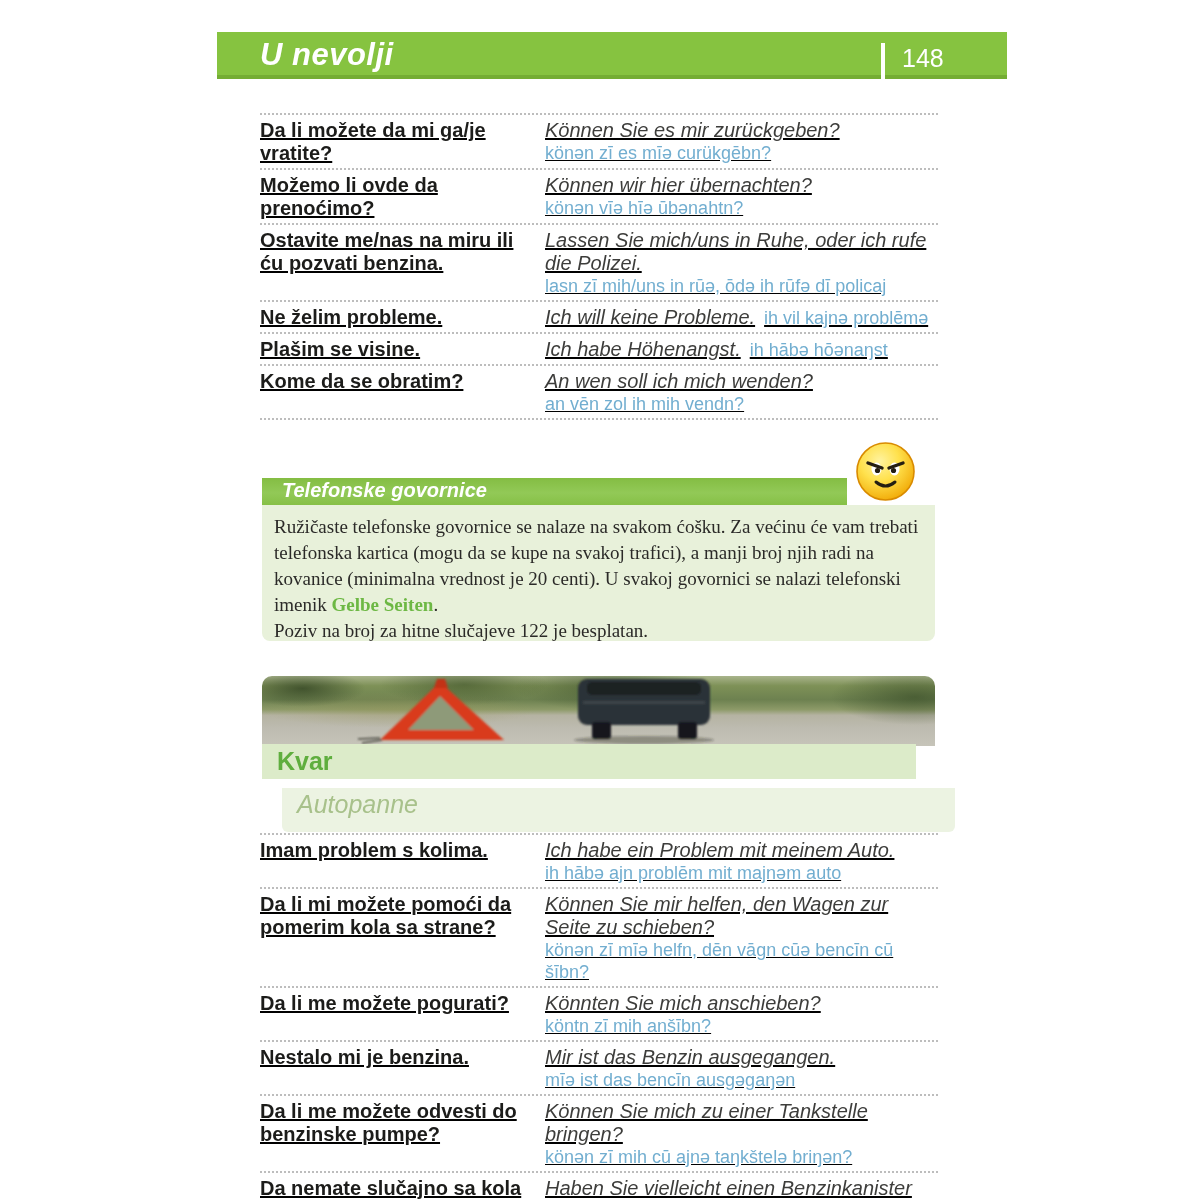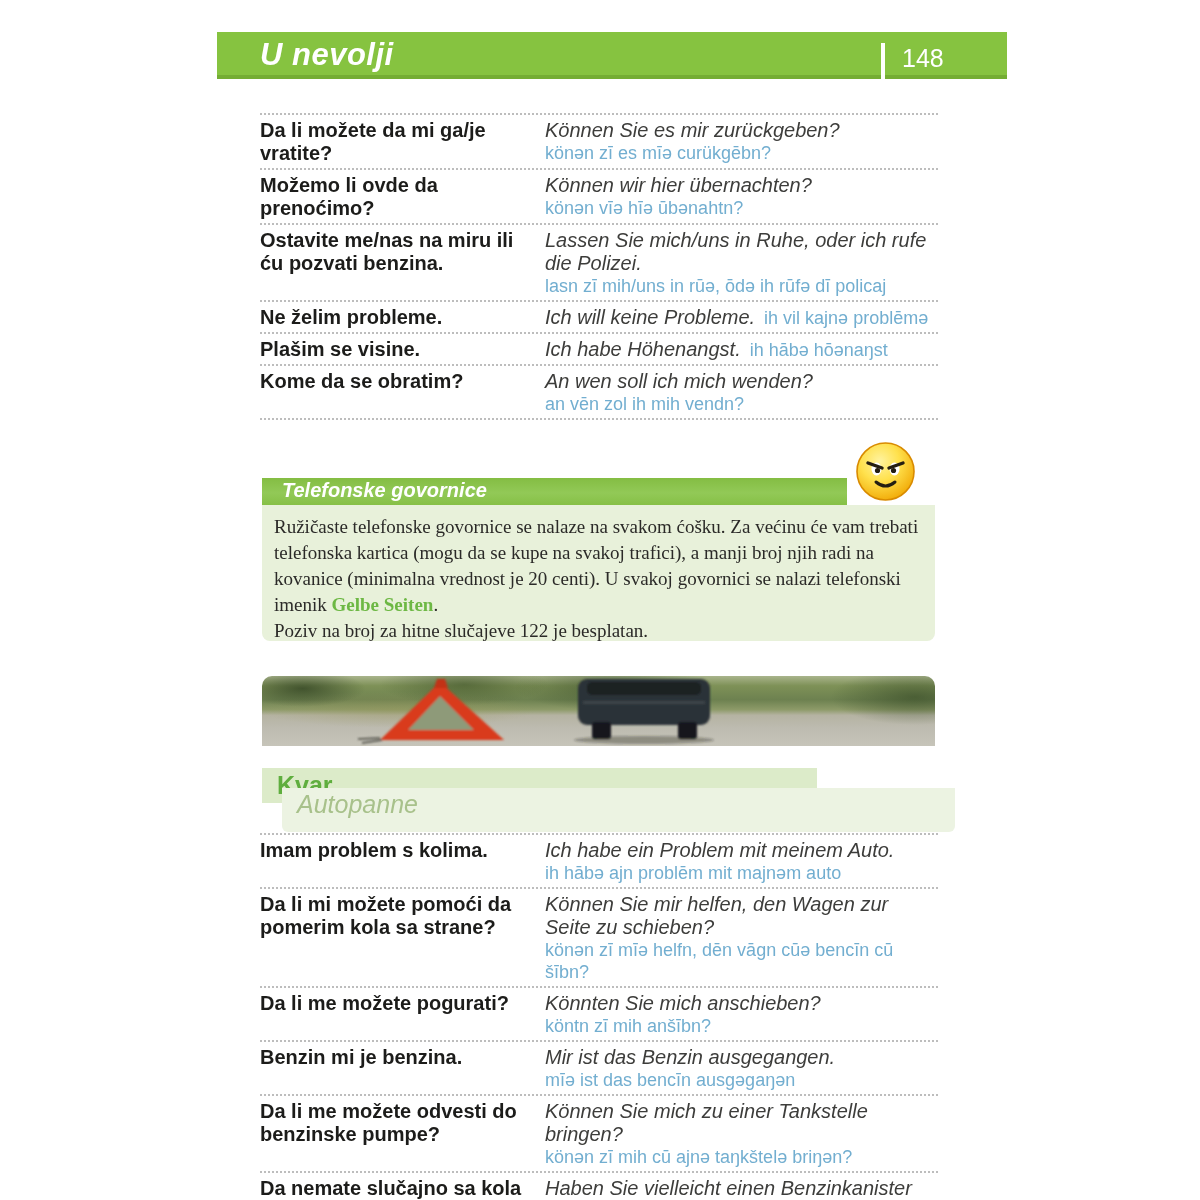--- a/index.html
+++ b/index.html
@@ -48,20 +48,21 @@
   .ptable{
     position:absolute;left:260px;width:678px;
     border-bottom:2px dotted var(--dot);
   }
   #table-top{top:113px;}
   #table-bottom{top:833px;}
   .prow{
     display:flex;
     border-top:2px dotted var(--dot);
     padding:4px 0 3px 0;
+    text-decoration:underline;
   }
   .pcell-sr{
     flex:0 0 262px;margin-right:23px;
     font-weight:bold;font-size:20px;line-height:23px;
     color:var(--sr-color);
   }
   .pcell-de{flex:1;font-size:20px;line-height:23px;}
   .de{font-style:italic;color:var(--de-color);}
   .pron{color:var(--pron-color);font-size:18px;line-height:22px;}
   .pron.block{display:block;}
@@ -97,21 +98,21 @@
     background:
       radial-gradient(ellipse 90px 26px at 6% 18%, rgba(35,52,25,.65), transparent 70%),
       radial-gradient(ellipse 120px 30px at 30% 12%, rgba(55,75,35,.55), transparent 70%),
       radial-gradient(ellipse 140px 34px at 52% 16%, rgba(40,60,28,.5), transparent 70%),
       radial-gradient(ellipse 120px 40px at 97% 30%, rgba(50,70,35,.6), transparent 70%),
       radial-gradient(ellipse 200px 26px at 20% 48%, rgba(150,150,90,.45), transparent 70%),
       linear-gradient(180deg,#a9b48c 0%,#7e9157 14%,#6d8150 34%,#8d9a68 48%,#b5b3a2 56%,#bdbbb0 74%,#c6c4b9 100%);
   }
   .photo svg{display:block;width:100%;height:100%;}
   .kvar-stripe1{
-    position:absolute;left:262px;top:768px;width:555px;height:35px;
+    position:absolute;left:262px;top:744px;width:654px;height:35px;
     background:var(--stripe1);
   }
   .kvar-title{
     position:absolute;left:15px;top:3px;
     font-size:25px;font-weight:bold;color:var(--green-text);
   }
   .kvar-stripe2{
     position:absolute;left:262px;top:788px;width:673px;height:44px;
     background:var(--stripe2);
     border-radius:0 0 6px 6px;
@@ -226,21 +227,21 @@
     </div>
     <div class="prow">
       <div class="pcell-sr">Da li mi možete pomoći da pomerim kola sa strane?</div>
       <div class="pcell-de"><span class="de">Können Sie mir helfen, den Wagen zur Seite zu schieben?</span><span class="pron block">könən zī mīə helfn, dēn vāgn cūə bencīn cū šībn?</span></div>
     </div>
     <div class="prow">
       <div class="pcell-sr">Da li me možete pogurati?</div>
       <div class="pcell-de"><span class="de">Könnten Sie mich anschieben?</span><span class="pron block">köntn zī mih anšībn?</span></div>
     </div>
     <div class="prow">
-      <div class="pcell-sr">Benzin mi je benzina.</div>
+      <div class="pcell-sr">Nestalo mi je benzina.</div>
       <div class="pcell-de"><span class="de">Mir ist das Benzin ausgegangen.</span><span class="pron block">mīə ist das bencīn ausgəgaŋən</span></div>
     </div>
     <div class="prow">
       <div class="pcell-sr">Da li me možete odvesti do benzinske pumpe?</div>
       <div class="pcell-de"><span class="de">Können Sie mich zu einer Tankstelle bringen?</span><span class="pron block">könən zī mih cū ajnə taŋkštelə briŋən?</span></div>
     </div>
     <div class="prow">
       <div class="pcell-sr">Da nemate slučajno sa kola kanister za gorivo?</div>
       <div class="pcell-de"><span class="de">Haben Sie vielleicht einen Benzinkanister mit?</span><span class="pron inline">hābn zī filajht ajnən bencīnkanistə mit?</span></div>
     </div>

